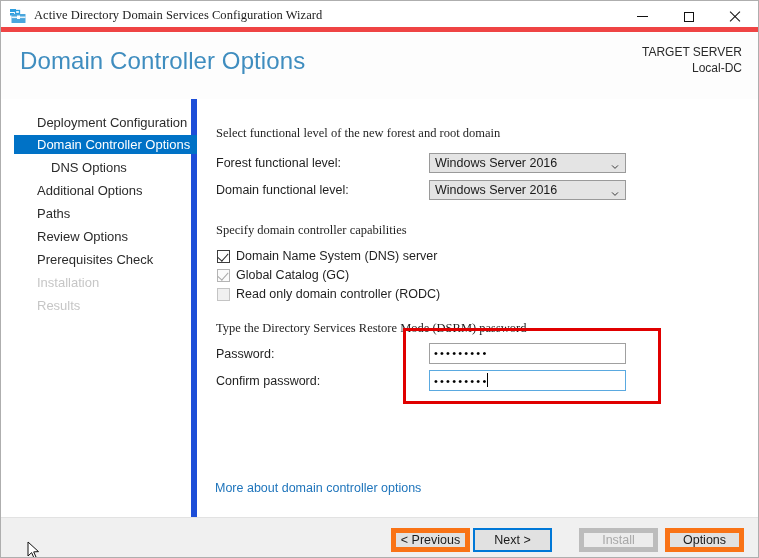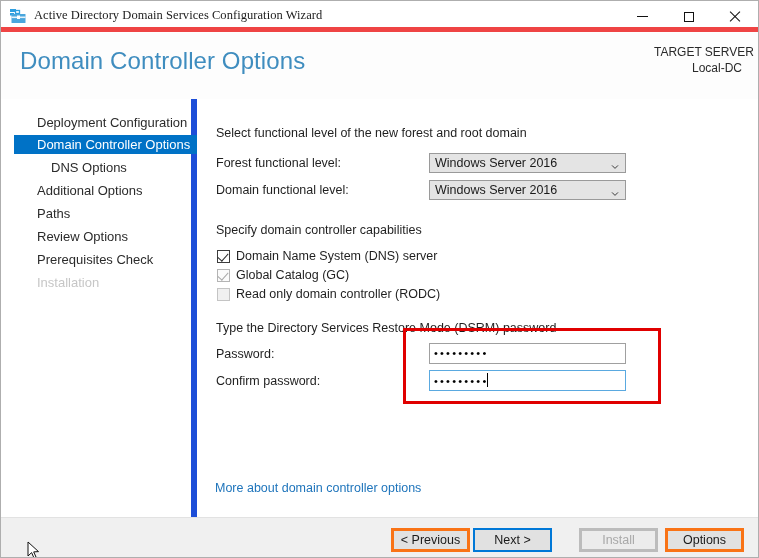--- a/index.html
+++ b/index.html
@@ -93,21 +93,21 @@
     position: absolute;
     left: 19px; top: 14px;
     font-size: 24px;
     color: #3f8dbf;
     font-weight: normal;
     letter-spacing: 0.1px;
     white-space: nowrap;
   }
   #target-server-label {
     position: absolute;
-    right: 4px; top: 12px;
+    right: 16px; top: 12px;
     font-size: 12px;
     color: #2a2a2a;
     text-align: left;
     white-space: nowrap;
     font-weight: normal;
   }
   #target-server-name {
     position: absolute;
     right: 16px; top: 28px;
     font-size: 12px;
@@ -158,20 +158,21 @@
   #main {
     position: absolute;
     left: 196px; top: 0;
     right: 0; bottom: 0;
   }
   .sec-label {
     position: absolute;
     font-size: 12.5px;
     color: #1f1f1f;
     white-space: nowrap;
+    font-family: Liberation Serif, serif;
   }
   .field-label {
     position: absolute;
     font-size: 12.5px;
     color: #1f1f1f;
     white-space: nowrap;
   }
   .combo {
     position: absolute;
     width: 197px;
@@ -266,21 +267,21 @@
     background: #f0f0f0;
     border-top: 1px solid #e2e2e2;
     box-sizing: border-box;
   }
   .btn {
     position: absolute;
     top: 10px;
     width: 79px;
     height: 24px;
     background: #e1e1e1;
-    border: 3px solid #f97316;
+    border: 5px solid #f97316;
     box-sizing: border-box;
     font-size: 12.5px;
     color: #1a1a1a;
     font-family: "Liberation Sans", sans-serif;
     cursor: default;
     padding: 0;
   }
   .btn.default {
     background: #e1e1e1;
     border: 2px solid #0078d7;
@@ -336,20 +337,21 @@
 
     <div id="sidebar">
       <div class="nav-item" style="top:14px">Deployment Configuration</div>
       <div class="nav-item selected" style="top:36px">Domain Controller Options</div>
       <div class="nav-item indent" style="top:59px">DNS Options</div>
       <div class="nav-item" style="top:82px">Additional Options</div>
       <div class="nav-item" style="top:128px">Review Options</div>
       <div class="nav-item" style="top:105px">Paths</div>
       <div class="nav-item" style="top:151px">Prerequisites Check</div>
       <div class="nav-item disabled" style="top:174px">Installation</div>
+      <div class="nav-item disabled" style="top:197px">Results</div>
     </div>
 
     <div id="main">
 
       <div class="sec-label" style="left:19px; top:27px">Select functional level of the new forest and root domain</div>
 
       <div class="field-label" style="left:19px; top:57px">Forest functional level:</div>
       <div class="combo" style="left:232px; top:54px">
         <span>Windows Server 2016</span>
         <span class="chev">

